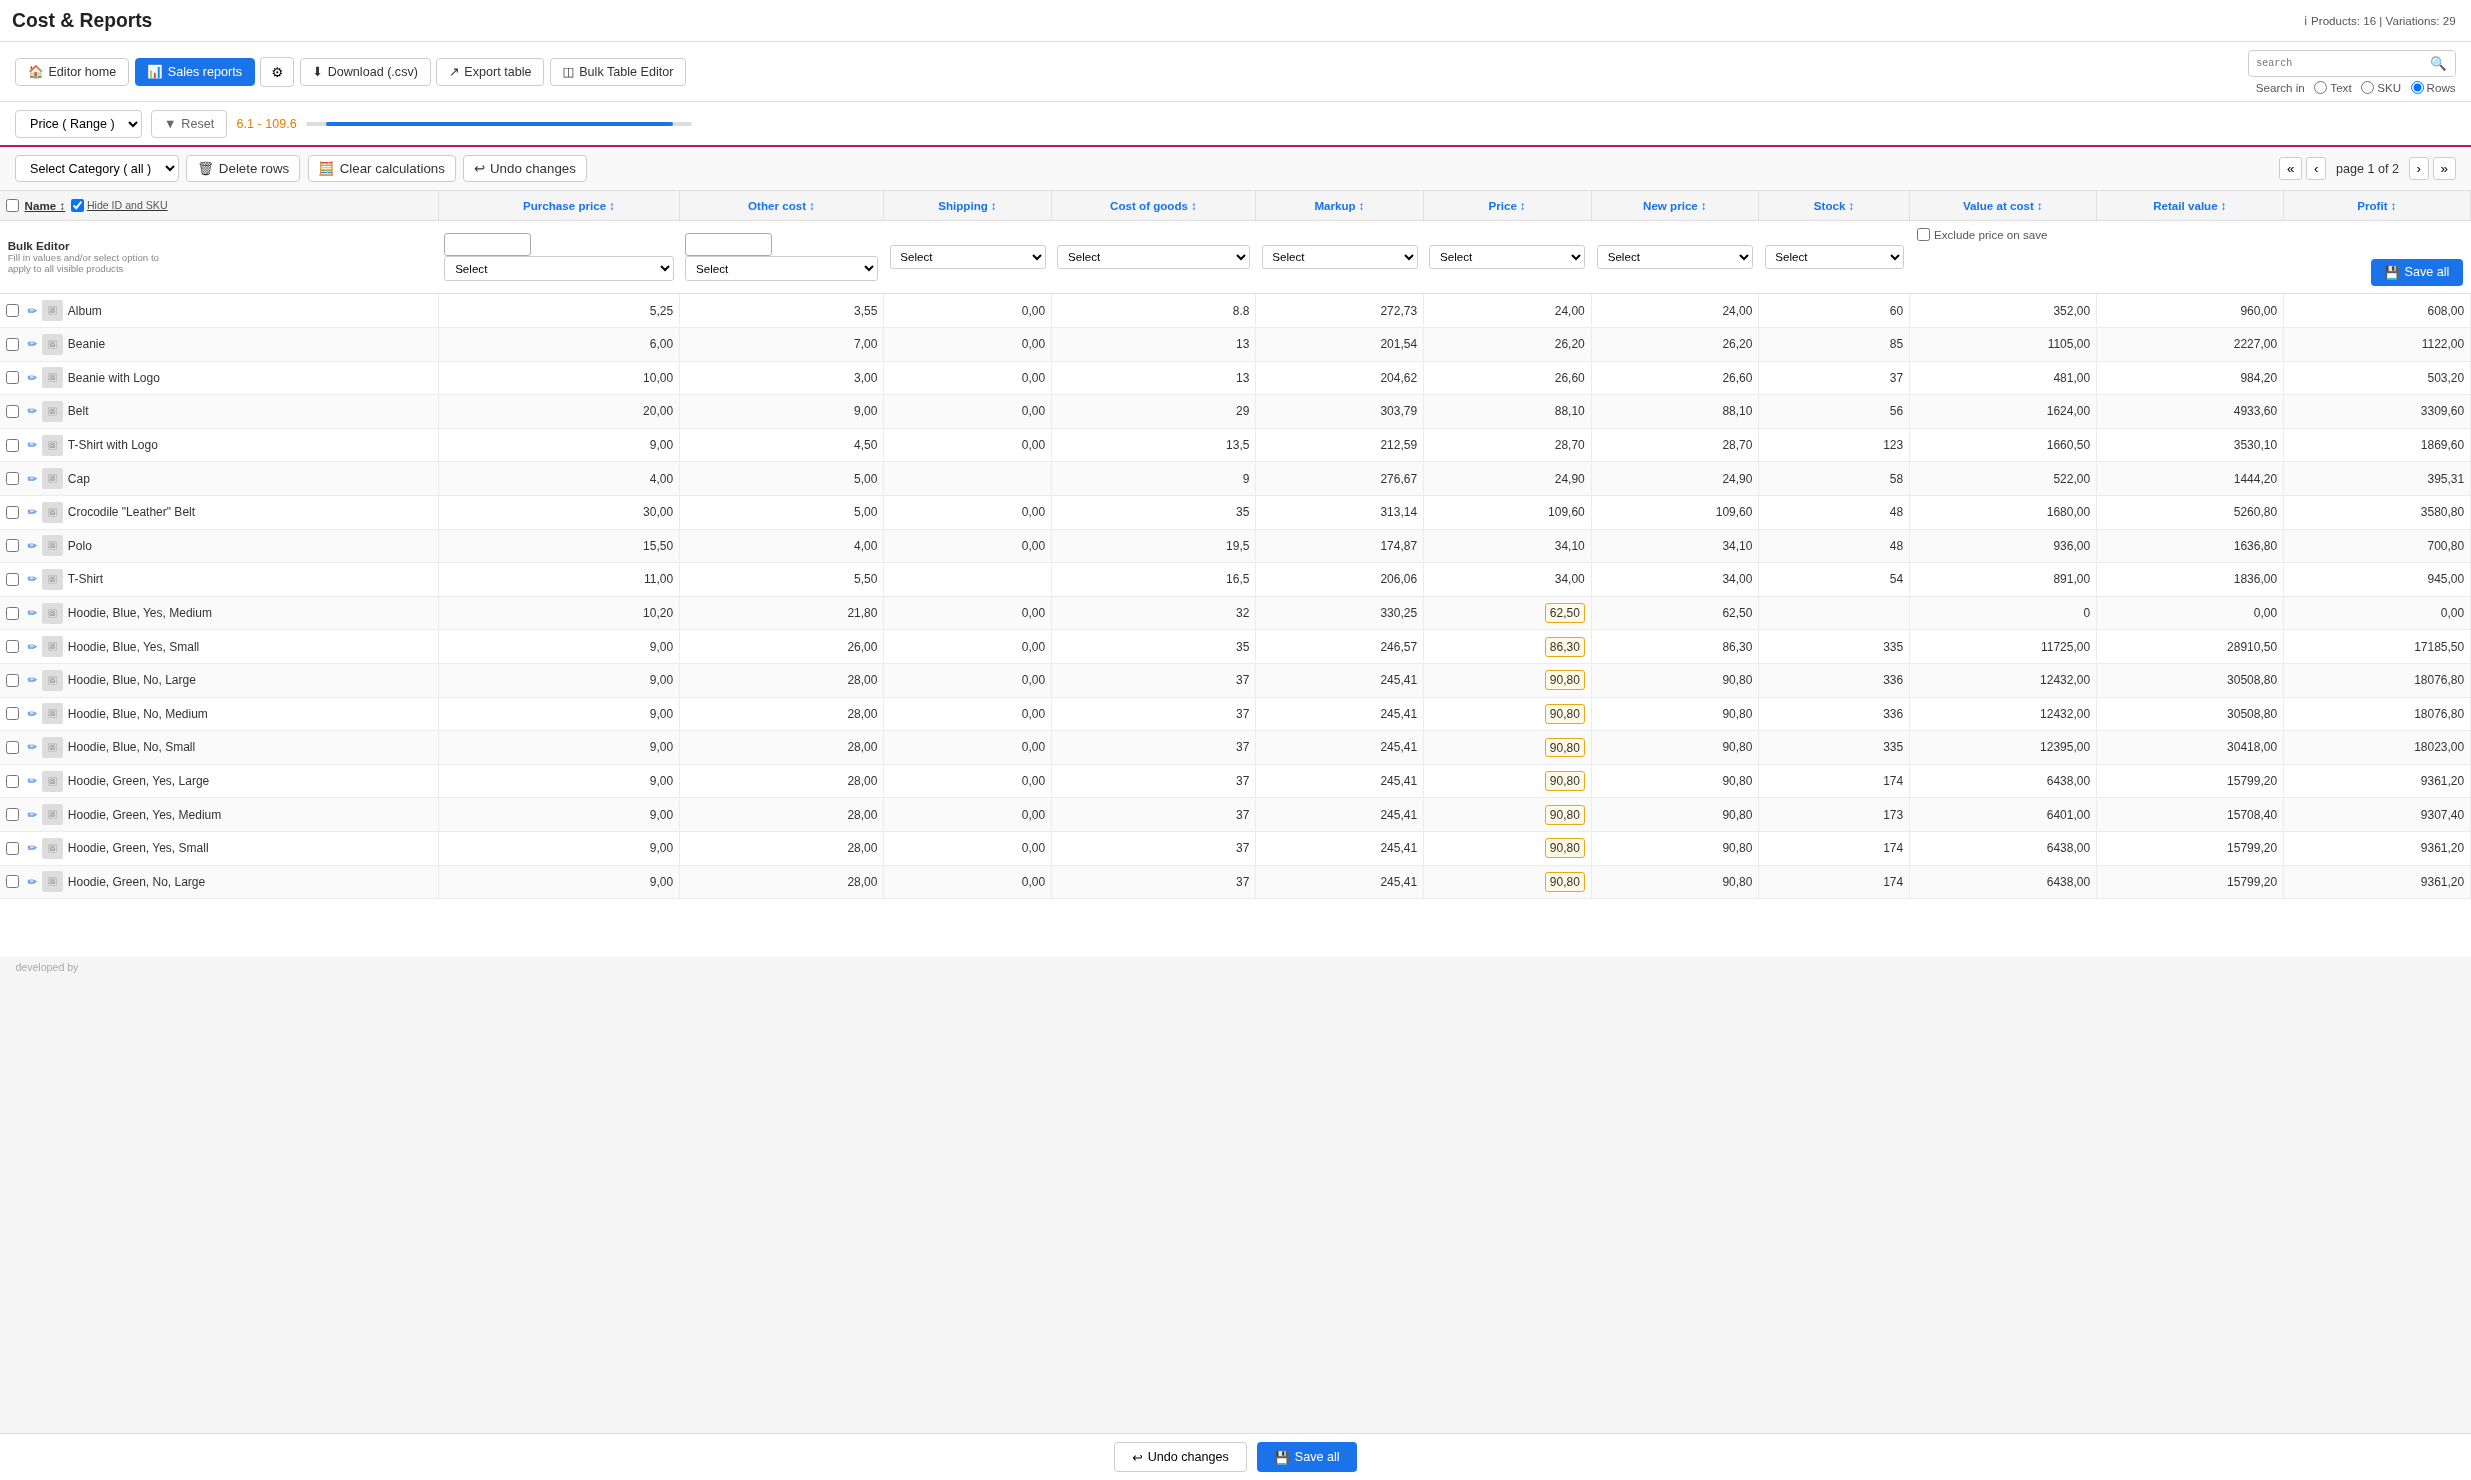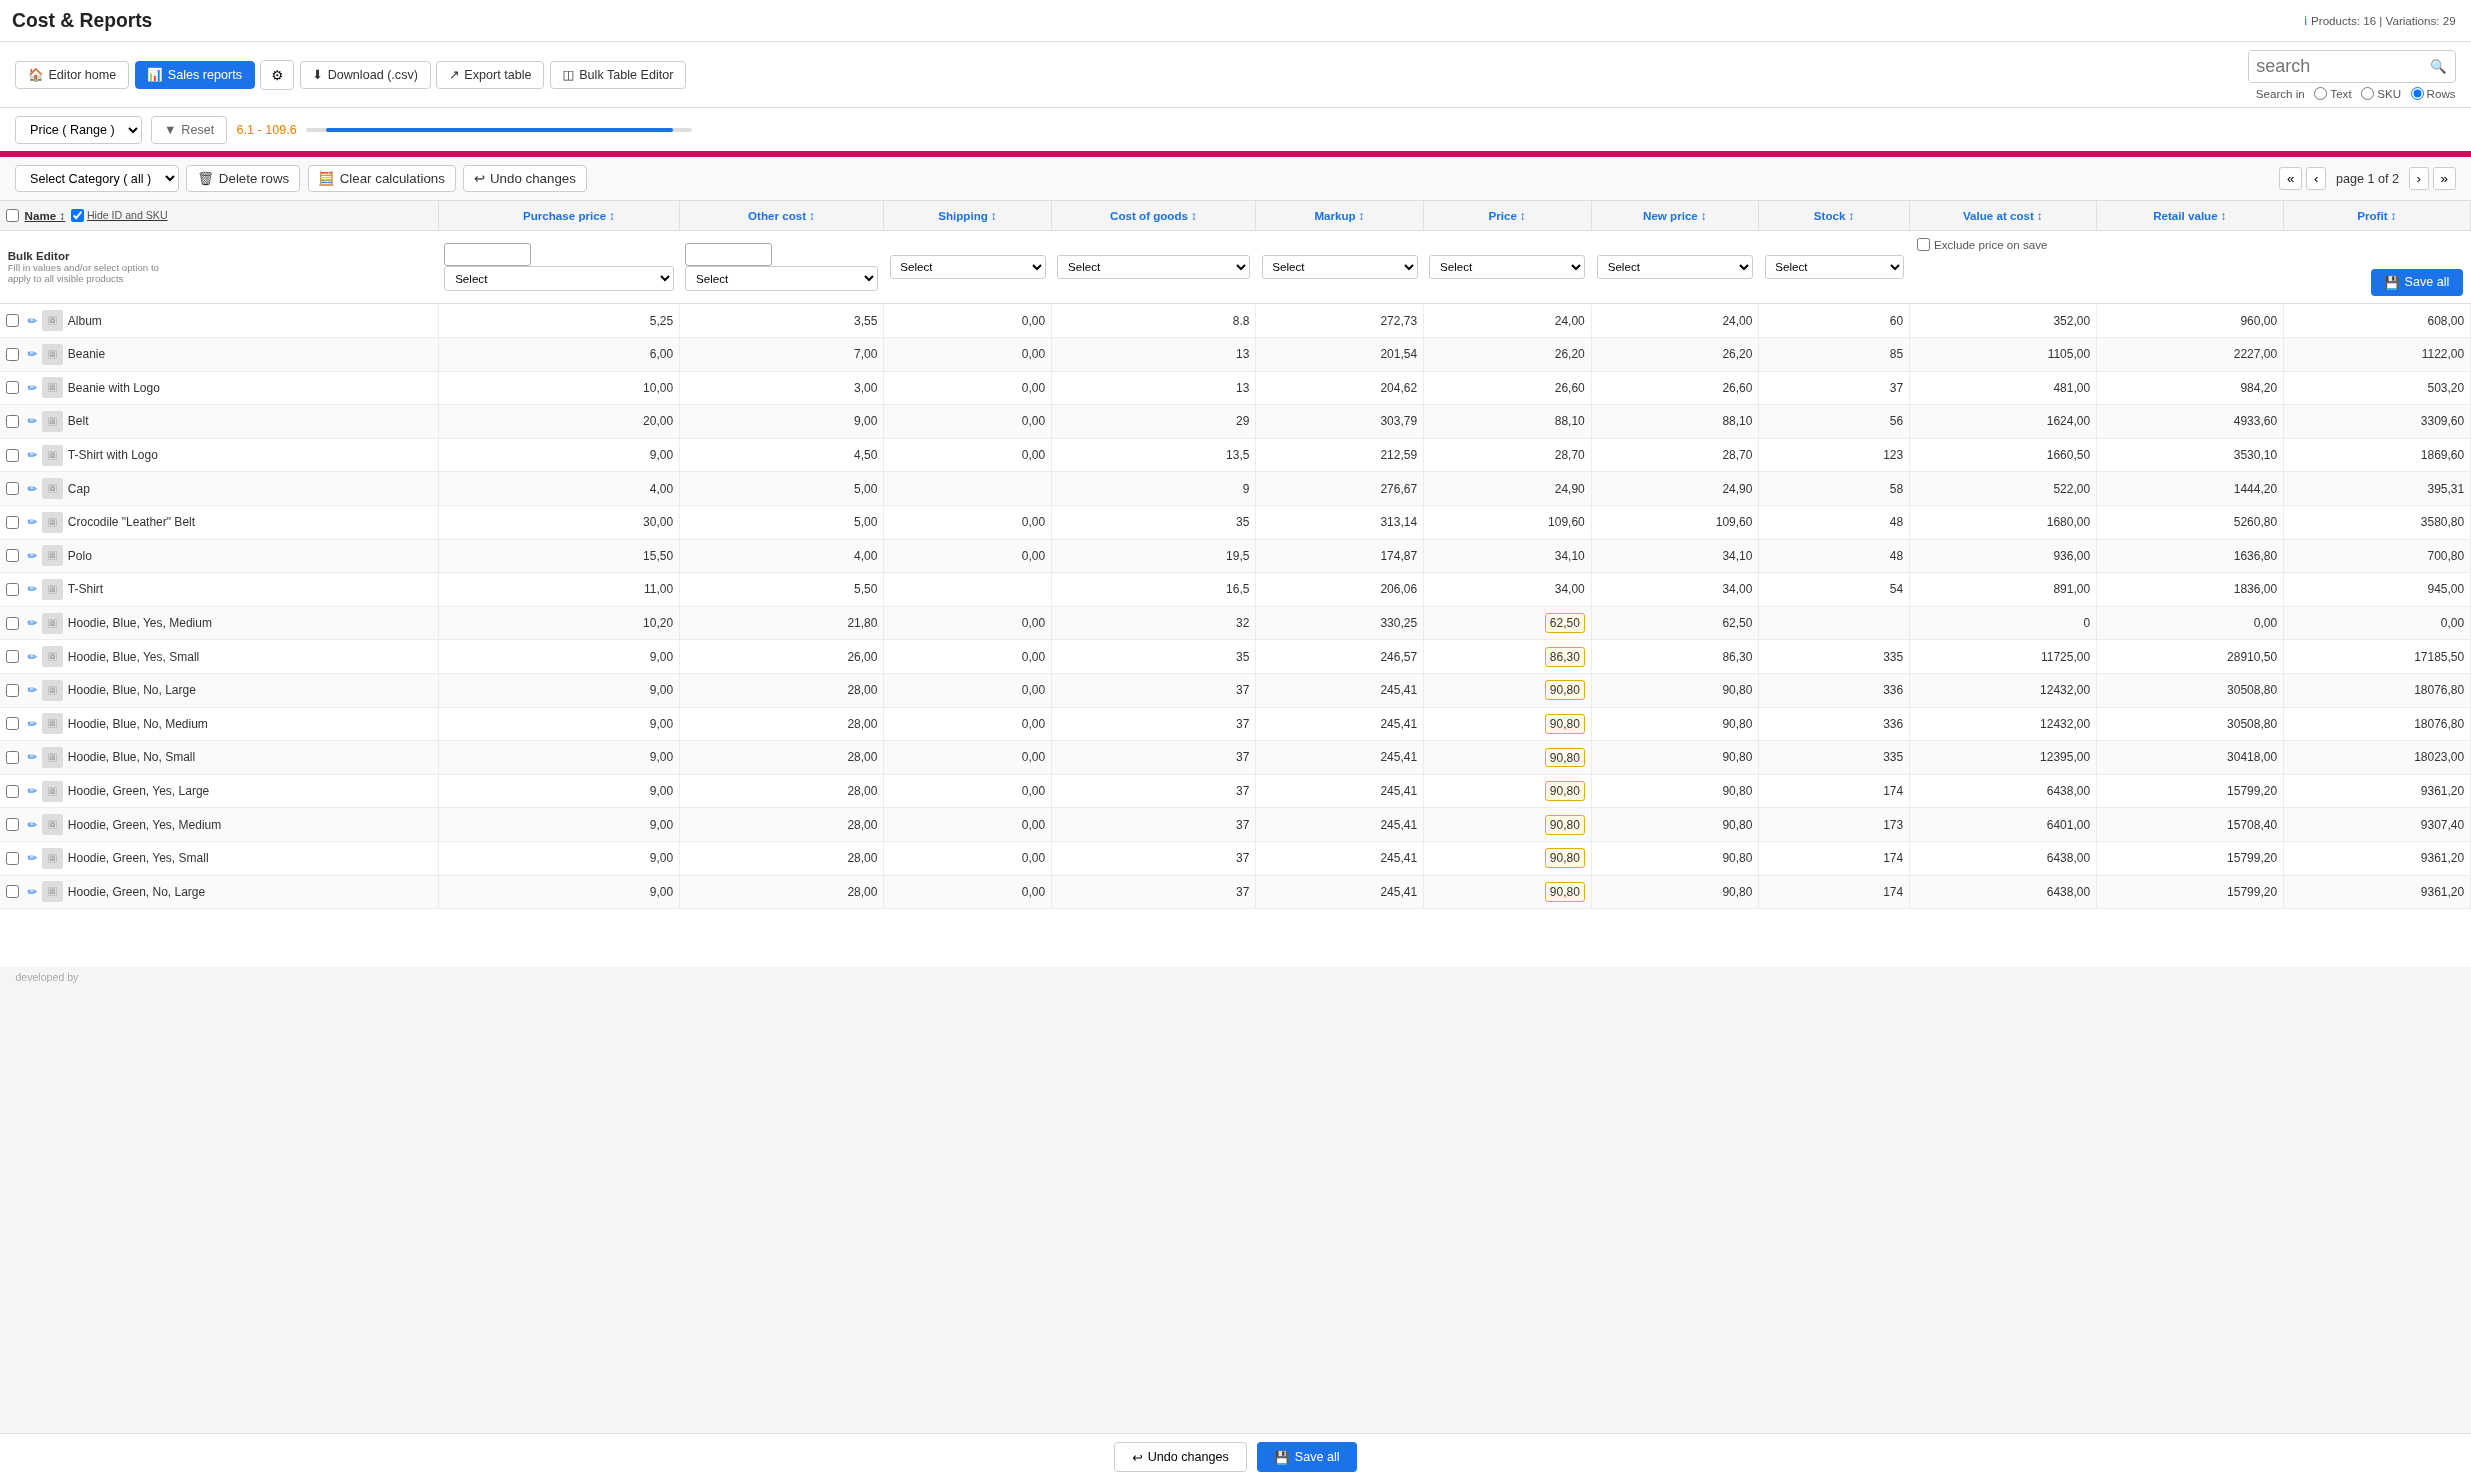--- a/index.html
+++ b/index.html
@@ -9,26 +9,26 @@
     .page-title { font-size: 19.3px; font-weight: 700; color: #222; }
     
     .top-bar { background: #fff; padding: 7.7px 15.4px; border-bottom: 1px solid #ddd; display: flex; align-items: center; justify-content: space-between; }
     .nav-buttons { display: flex; align-items: center; gap: 5.8px; }
     .btn { display: inline-flex; align-items: center; gap: 4.8px; padding: 5.8px 11.6px; border-radius: 3.9px; border: 1px solid #ccc; cursor: pointer; font-size: 12.6px; background: #fff; color: #333; }
     .btn-primary { background: #1a73e8; color: #fff; border-color: #1a73e8; }
     .btn-icon { background: #fff; border: 1px solid #ccc; padding: 5.8px 9.7px; border-radius: 3.9px; cursor: pointer; }
     
     .search-area { display: flex; flex-direction: column; align-items: flex-end; gap: 3.9px; }
     .search-box { display: flex; align-items: center; border: 1px solid #ccc; border-radius: 3.9px; overflow: hidden; }
-    .search-input { border: none; padding: 4.8px 7.7px; width: 174px; outline: none; font-size: 18px; }
+    .search-input { border: none; padding: 4.8px 7.7px; width: 174px; outline: none; font-size: 10px; font-family: Liberation Mono, monospace; }
     .search-btn { background: #fff; border: none; padding: 4.8px 7.7px; cursor: pointer; }
     .search-options { display: flex; align-items: center; gap: 9.7px; font-size: 11.6px; color: #555; }
     .search-options label { display: flex; align-items: center; gap: 2.9px; cursor: pointer; }
     
-    .filter-bar { background: #fff; padding: 7.7px 15.4px; border-bottom: 6px solid #be185d; display: flex; align-items: center; gap: 9.7px; }
+    .filter-bar { background: #fff; padding: 7.7px 15.4px; border-bottom: 2px solid #be185d; display: flex; align-items: center; gap: 9.7px; }
     .range-display { color: #e67e00; font-weight: 400; font-size: 12.6px; }
     .range-slider-container { flex: 1; max-width: 386px; }
     .range-track { height: 3.9px; background: #ddd; border-radius: 1.9px; position: relative; margin: 7.7px 0; }
     .range-fill { position: absolute; height: 100%; background: #1a73e8; border-radius: 1.9px; left: 5%; right: 5%; }
     
     .action-bar { background: #f9f9f9; padding: 7.7px 15.4px; border-bottom: 1px solid #ddd; display: flex; align-items: center; justify-content: space-between; }
     .action-left { display: flex; align-items: center; gap: 7.7px; }
     .pagination { display: flex; align-items: center; gap: 3.9px; font-size: 12.6px; }
     .page-nav { background: #fff; border: 1px solid #ccc; padding: 2.9px 6.8px; border-radius: 2.9px; cursor: pointer; }
     .page-nav:disabled { opacity: 0.4; cursor: default; }

